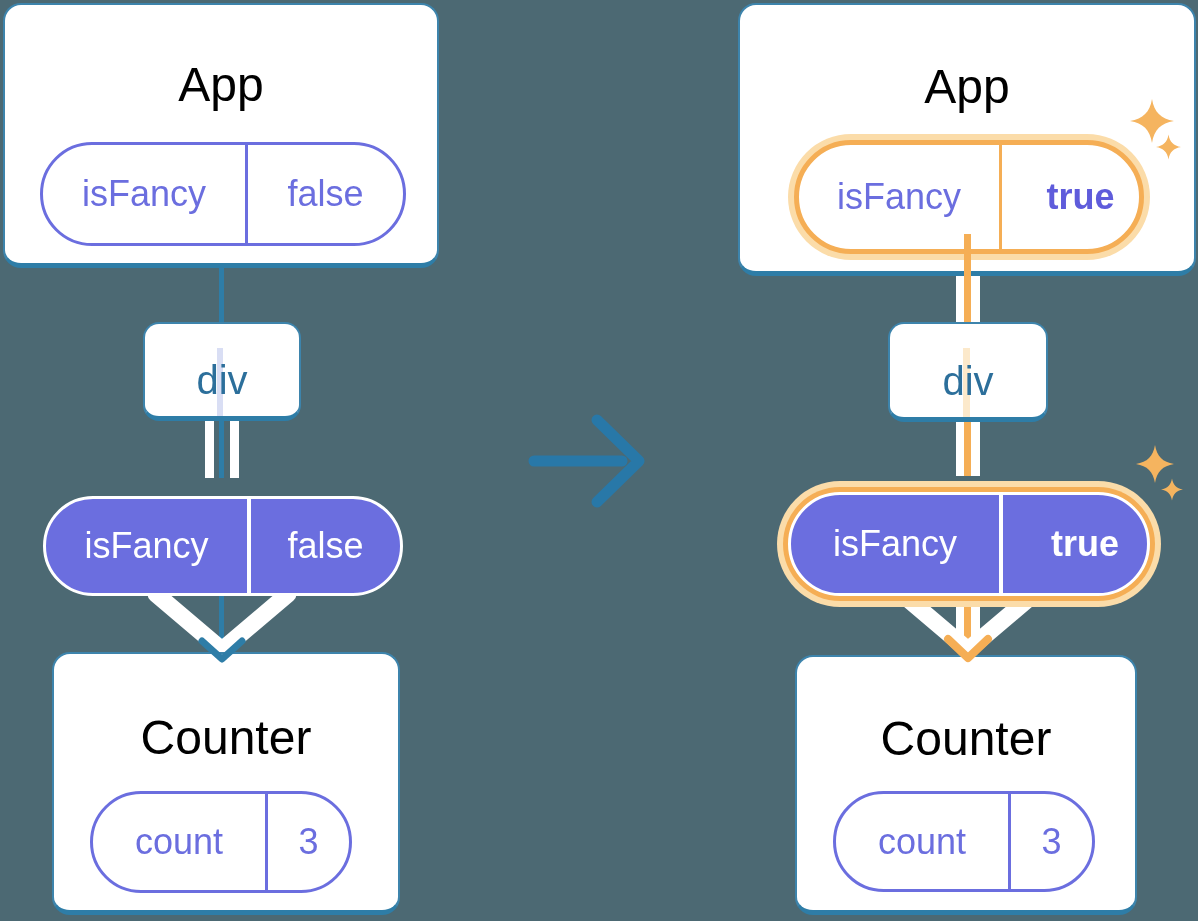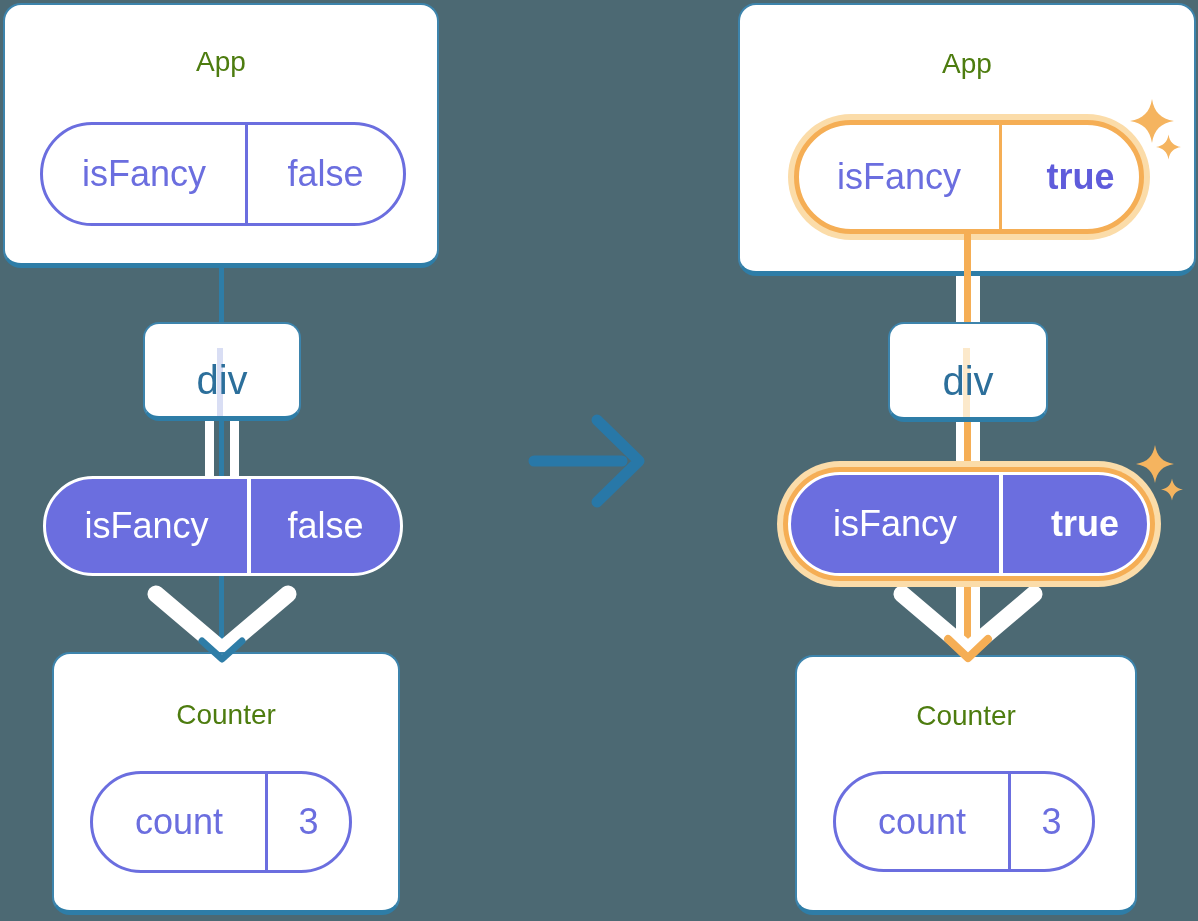--- a/index.html
+++ b/index.html
@@ -12,27 +12,27 @@
   #canvas * { box-sizing:border-box; }
 
   
   .card {
     position:absolute; background:#fff;
     border:2px solid #3D84AC; border-bottom:5px solid #2E7DA7;
     border-radius:18px; z-index:2;
   }
   .card-title {
     position:absolute; left:0; right:0; text-align:center;
-    color:#4d7c0f; font-size:28px; font-weight:500; line-height:1.1;
+    color:#000000; font-size:48px; font-weight:500; line-height:1.1;margin-top:12px;
   }
 
   
   .pill {
     position:absolute; display:flex; align-items:stretch;
-    border-radius:999px; font-size:36px; z-index:3;
+    border-radius:999px; font-size:36px; z-index:3;margin-top:20px;
   }
   .pill .seg { display:flex; align-items:center; justify-content:center; }
   .pill-outline { background:#fff; border:3px solid #6B6EDF; color:#6B6EDF; }
   .pill-outline .seg.key { border-right:3px solid #6B6EDF; }
   .pill-state { background:#6B6EDF; border:3px solid #fff; color:#fff; }
   .pill-state .seg.key { border-right:4px solid #fff; }
   .pill-fancy-app {
     background:#fff; border:5px solid #F5AE55; color:#6B6EDF;
     box-shadow:0 0 0 6px #FBDCA9;
   }

